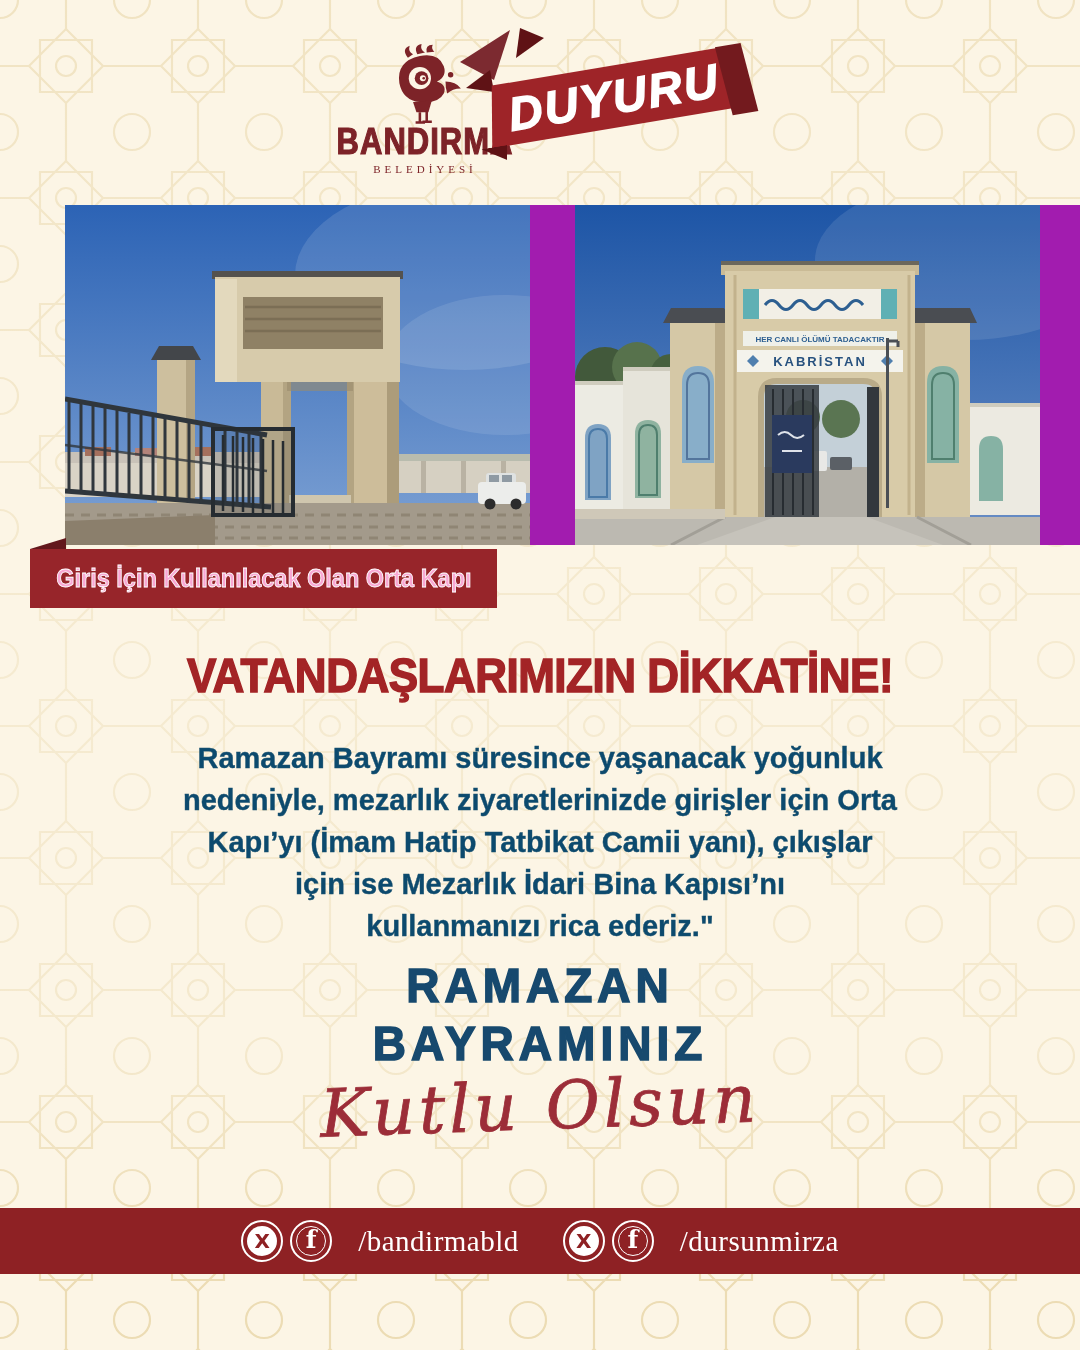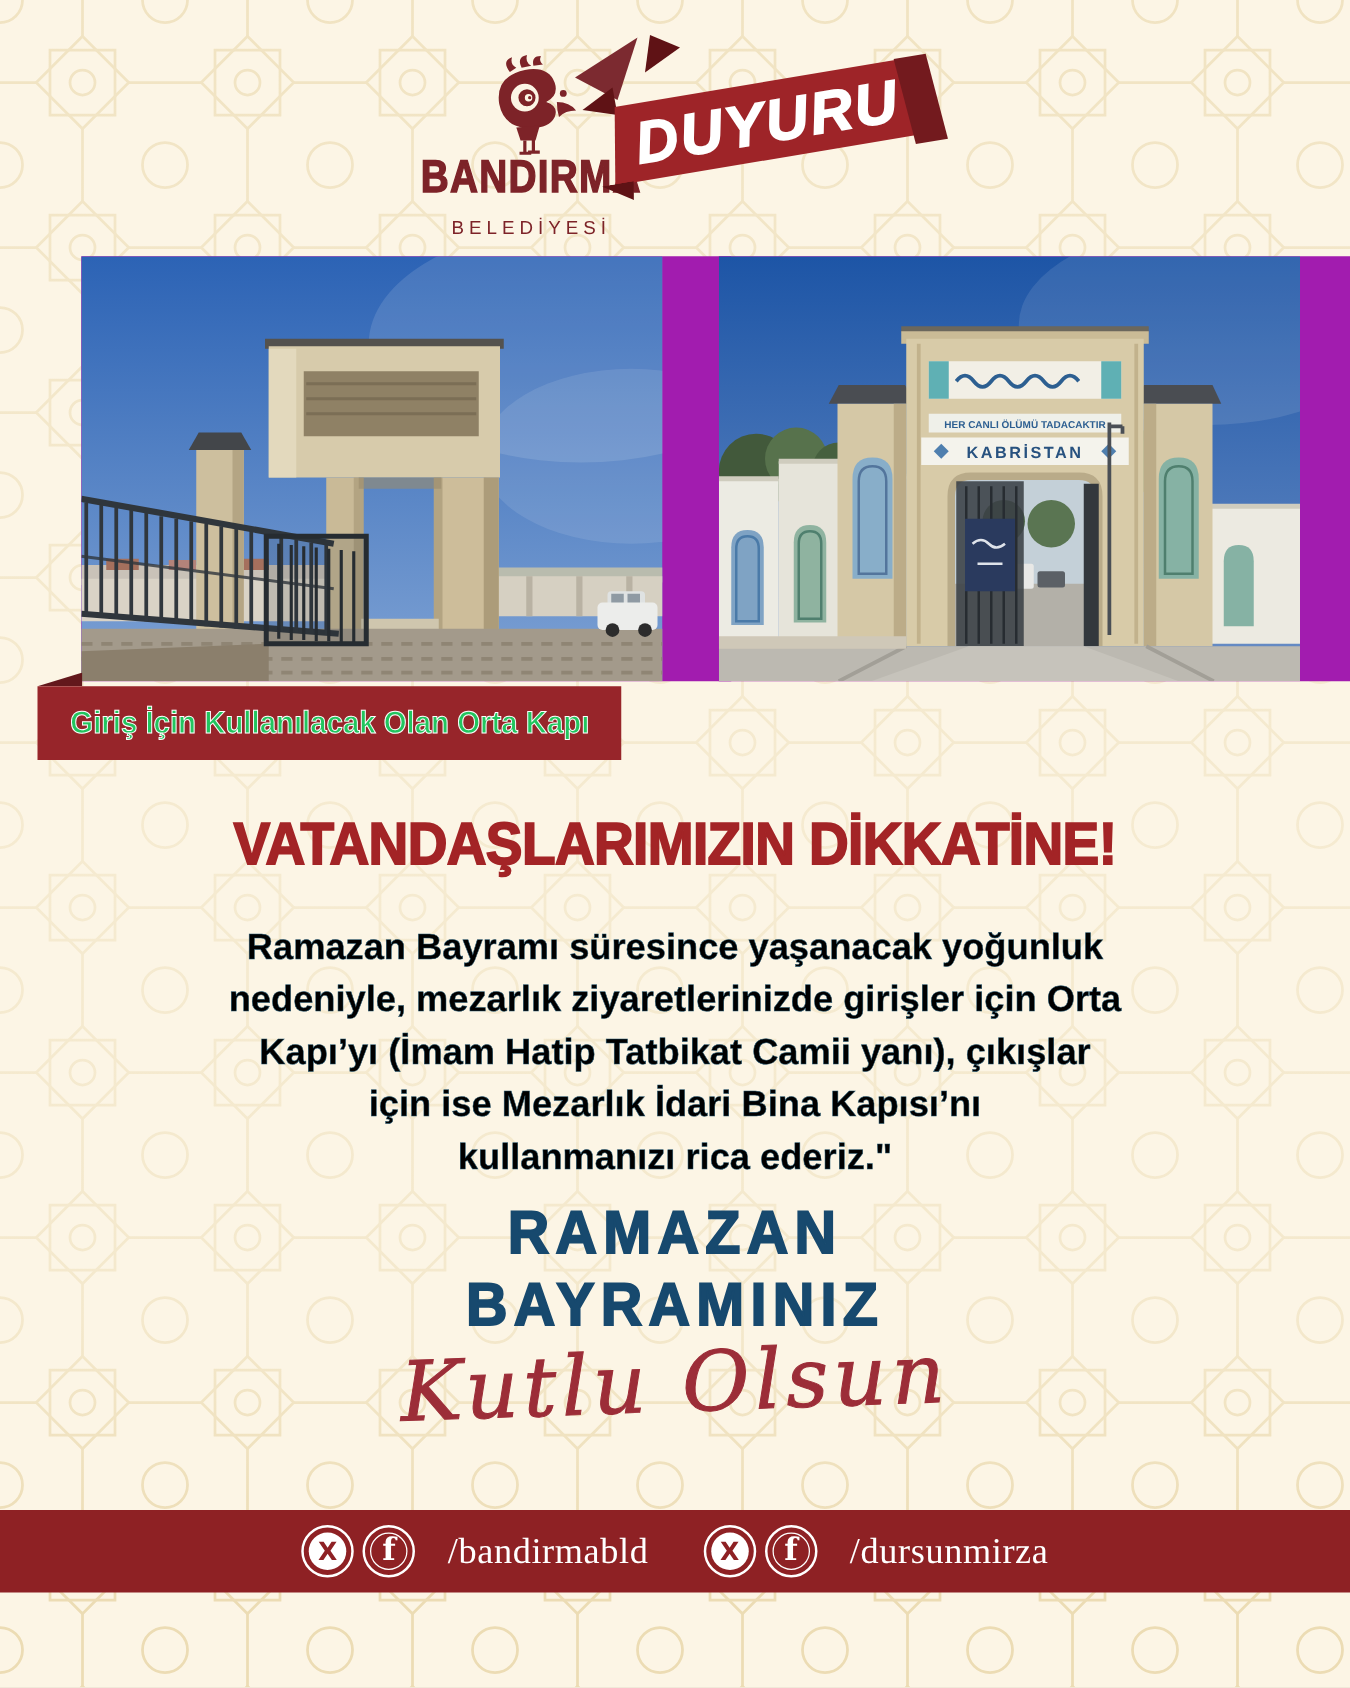--- a/index.html
+++ b/index.html
@@ -14,53 +14,53 @@
       rgba(252,245,229,.50) 78%,
       rgba(252,245,229,.12) 89%,
       rgba(252,245,229,0) 94%);}
   .layer{position:absolute;z-index:2;}
 
   
   .logo{left:330px;top:44px;width:190px;text-align:center;color:#7d2328;}
   .logo svg{display:block;margin:0 auto;}
   .logo-name{font-size:31px;font-weight:700;letter-spacing:1px;line-height:32px;
              transform:scaleY(1.18);-webkit-text-stroke:1px #7d2328;}
-  .logo-sub{font-size:15px;letter-spacing:4px;line-height:20px;margin-top:15px;}
+  .logo-sub{font-size:11px;letter-spacing:4px;line-height:20px;margin-top:1px;font-family:Liberation Serif, serif;}
 
   .burst{left:458px;top:28px;}
 
   .ribbon{left:492px;top:86px;width:248px;height:62px;background:#9e2428;
           transform:rotate(-9.5deg) skewX(-9deg);transform-origin:left center;
           display:flex;align-items:center;justify-content:center;}
   .ribbon::before{content:'';position:absolute;left:-11px;bottom:-14px;width:26px;height:15px;
           background:#5f1215;clip-path:polygon(0 0,100% 0,100% 100%);}
   .ribbon::after{content:'';position:absolute;right:-13px;top:-1px;width:26px;height:70px;
           background:#731a1e;transform:skewX(14deg);z-index:-1;}
   .ribbon-text{transform:skewX(9deg);font-size:47px;font-weight:700;font-style:italic;
           color:#fff;letter-spacing:2px;-webkit-text-stroke:1.4px #fff;}
 
   
   .photo{top:205px;width:520px;height:340px;overflow:hidden;background:#a21caf;}
   .photo-left{left:65px;}
   .photo-right{left:575px;}
 
-  .caption{top:549px;width:467px;height:59px;background:#97252a;color:#22c55e;
+  .caption{top:549px;width:467px;height:59px;background:#97252a;color:#f9a8d4;
            display:flex;align-items:center;justify-content:center;z-index:3;}
   .caption-left{left:30px;}
   .caption-right{left:543px;}
   .caption::before{content:'';position:absolute;left:0;top:-11px;width:36px;height:11px;
            background:#63181c;clip-path:polygon(0 100%,100% 0,100% 100%);}
   .caption-text{font-size:25px;font-weight:700;transform:scaleX(.94);white-space:nowrap;
            -webkit-text-stroke:.8px #fff;}
 
   
   .heading{top:651px;left:0;width:100%;text-align:center;font-size:44px;font-weight:700;
            color:#a32426;-webkit-text-stroke:1.4px #a32426;letter-spacing:-.5px;transform:scaleY(1.08);}
   .bodytext{top:737px;left:90px;width:900px;text-align:center;font-size:29px;line-height:42px;
-           font-weight:700;color:#000000;white-space:pre-line;-webkit-text-stroke:.4px #1d536f;}
+           font-weight:700;color:#0c4a6e;white-space:pre-line;-webkit-text-stroke:.4px #1d536f;}
 
   
   .greet{top:960px;left:0;width:100%;text-align:center;color:#17496e;font-weight:700;
          font-size:46px;letter-spacing:5px;line-height:55px;-webkit-text-stroke:1.5px #17496e;
          transform:scaleY(1.05);}
   .script{top:1068px;left:0;width:100%;text-align:center;font-family:"DejaVu Serif",serif;
          font-style:italic;font-size:66px;color:#9c2d38;letter-spacing:4px;transform:rotate(-2deg);
          -webkit-text-stroke:.8px #9c2d38;}
 
   

